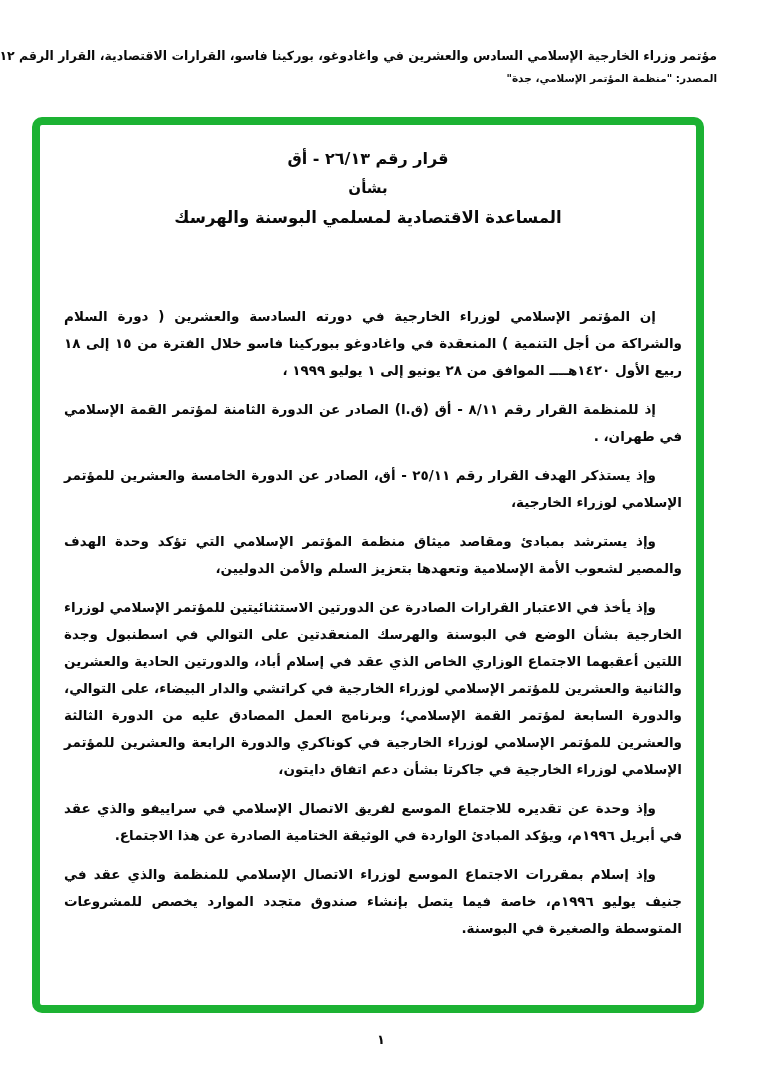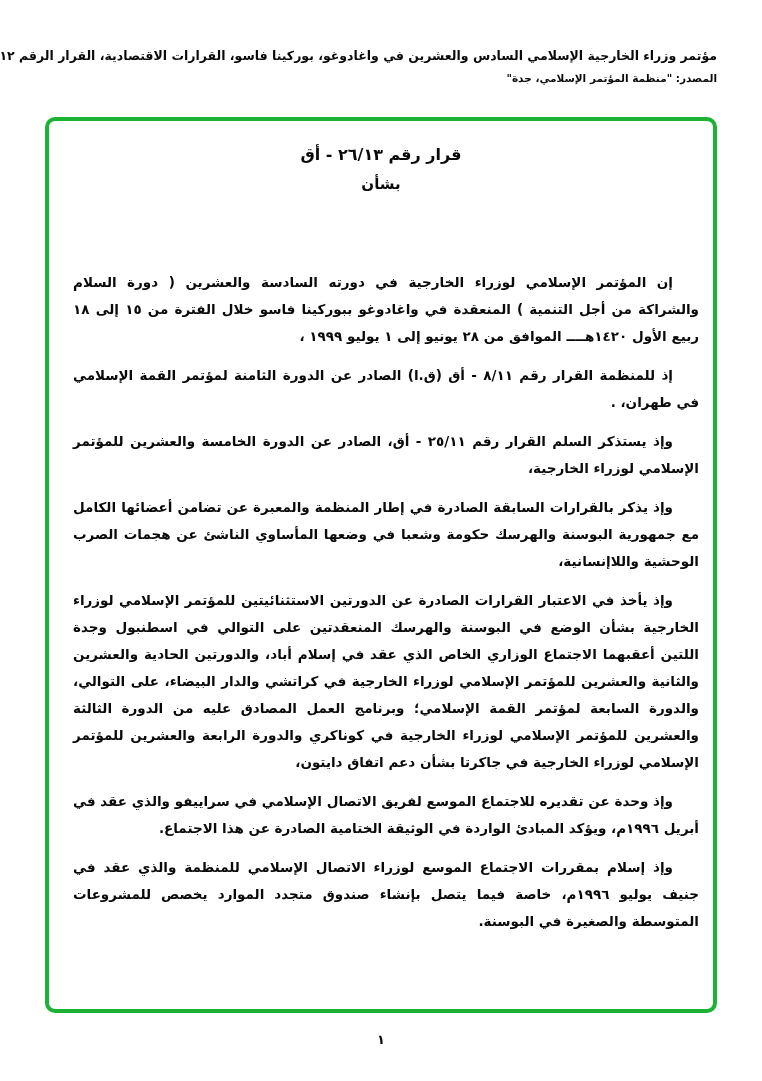--- a/index.html
+++ b/index.html
@@ -26,24 +26,24 @@
   }
   .doc-source {
     font-size: 10.5px;
     font-weight: bold;
     margin-top: 4px;
     line-height: 16px;
   }
 
   .green-box {
     position: absolute;
-    left: 45px; top: 117px;
+    left: 32px; top: 117px;
     width: 672px; height: 896px;
     box-sizing: border-box;
-    border: 4px solid #14b8a6;
+    border: 8px solid #14b8a6;
     border-radius: 10px;
     background: #ffffff;
   }
 
   .title-block {
     margin-top: 20px;
     text-align: center;
     font-weight: bold;
   }
   .title-number   { font-size: 16px; line-height: 28px; }
@@ -80,27 +80,28 @@
 
   <div class="doc-header">
     <div class="doc-citation">مؤتمر وزراء الخارجية الإسلامي السادس والعشرين في واغادوغو، بوركينا فاسو، القرارات الاقتصادية، القرار الرقم ٢٦/١٢-أق</div>
     <div class="doc-source">المصدر: "منظمة المؤتمر الإسلامي، جدة"</div>
   </div>
 
   <div class="green-box" style="border-color: rgb(28, 178, 51);">
     <div class="title-block">
       <div class="title-number">قرار رقم ٢٦/١٣ - أق</div>
       <div class="title-regarding">بشأن</div>
+      <div class="title-subject">المساعدة الاقتصادية لمسلمي البوسنة والهرسك</div>
     </div>
 
     <div class="body-text" id="paragraphs">
         <p class="para">إن المؤتمر الإسلامي لوزراء الخارجية في دورته السادسة والعشرين ( دورة السلام والشراكة من أجل التنمية ) المنعقدة في واغادوغو ببوركينا فاسو خلال الفترة من ١٥ إلى ١٨ ربيع الأول ١٤٢٠هــــ الموافق من ٢٨ يونيو إلى ١ يوليو ١٩٩٩ ،</p>
         <p class="para"><b class="lead">إذ للمنظمة</b> القرار رقم ٨/١١ - أق (ق.ا) الصادر عن الدورة الثامنة لمؤتمر القمة الإسلامي في طهران، .</p>
-        <p class="para"><b class="lead">وإذ يستذكر السلم</b> القرار رقم ٢٥/١١ - أق، الصادر عن الدورة الخامسة والعشرين للمؤتمر الإسلامي لوزراء الخارجية،</p>
-        <p class="para"><b class="lead">وإذ يذكر</b> بالقرارات السابقة الصادرة في إطار المنظمة والمعبرة عن تضامن أعضائها الكامل مع جمهورية البوسنة والهرسك حكومة وشعبا في وضعها المأساوي الناشئ عن هجمات الصرب الوحشية واللاإنسانية،</p>
+        <p class="para"><b class="lead">وإذ يستذكر الهدف</b> القرار رقم ٢٥/١١ - أق، الصادر عن الدورة الخامسة والعشرين للمؤتمر الإسلامي لوزراء الخارجية،</p>
+        <p class="para"><b class="lead">وإذ يسترشد</b> بمبادئ ومقاصد ميثاق منظمة المؤتمر الإسلامي التي تؤكد وحدة الهدف والمصير لشعوب الأمة الإسلامية وتعهدها بتعزيز السلم والأمن الدوليين،</p>
         <p class="para"><b class="lead">وإذ يأخذ</b> في الاعتبار القرارات الصادرة عن الدورتين الاستثنائيتين للمؤتمر الإسلامي لوزراء الخارجية بشأن الوضع في البوسنة والهرسك المنعقدتين على التوالي في اسطنبول وجدة اللتين أعقبهما الاجتماع الوزاري الخاص الذي عقد في إسلام أباد، والدورتين الحادية والعشرين والثانية والعشرين للمؤتمر الإسلامي لوزراء الخارجية في كراتشي والدار البيضاء، على التوالي، والدورة السابعة لمؤتمر القمة الإسلامي؛ وبرنامج العمل المصادق عليه من الدورة الثالثة والعشرين للمؤتمر الإسلامي لوزراء الخارجية في كوناكري والدورة الرابعة والعشرين للمؤتمر الإسلامي لوزراء الخارجية في جاكرتا بشأن دعم اتفاق دايتون،</p>
         <p class="para"><b class="lead">وإذ وحدة</b> عن تقديره للاجتماع الموسع لفريق الاتصال الإسلامي في سراييفو والذي عقد في أبريل ١٩٩٦م، ويؤكد المبادئ الواردة في الوثيقة الختامية الصادرة عن هذا الاجتماع.</p>
         <p class="para"><b class="lead">وإذ إسلام</b> بمقررات الاجتماع الموسع لوزراء الاتصال الإسلامي للمنظمة والذي عقد في جنيف يوليو ١٩٩٦م، خاصة فيما يتصل بإنشاء صندوق متجدد الموارد يخصص للمشروعات المتوسطة والصغيرة في البوسنة.</p>
       </div>
   </div>
 
   <div class="page-number">١</div>
 
 </div>
 

